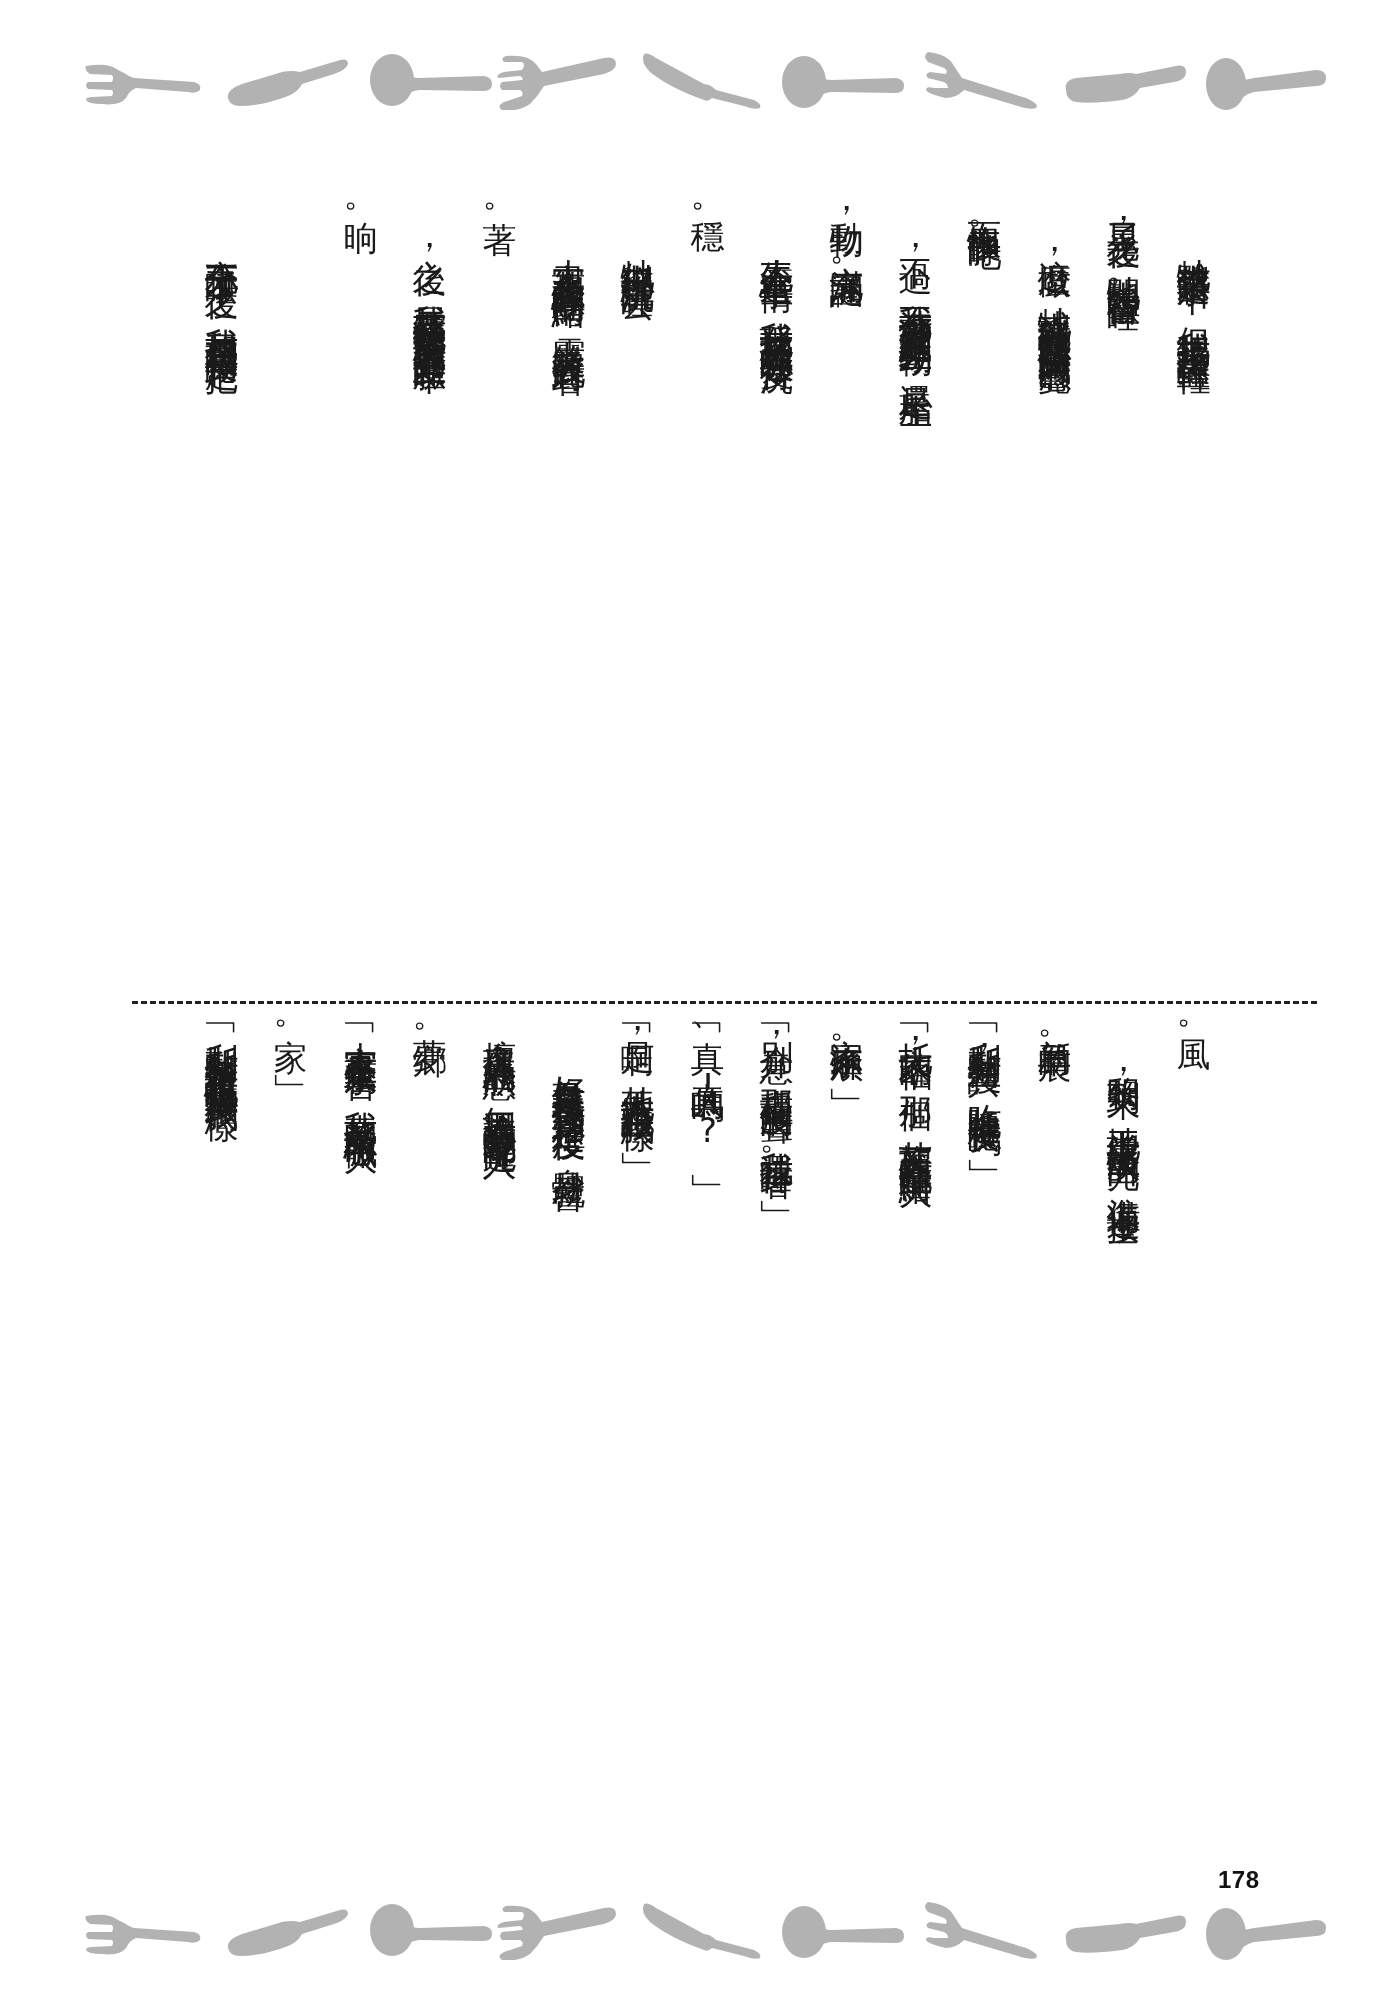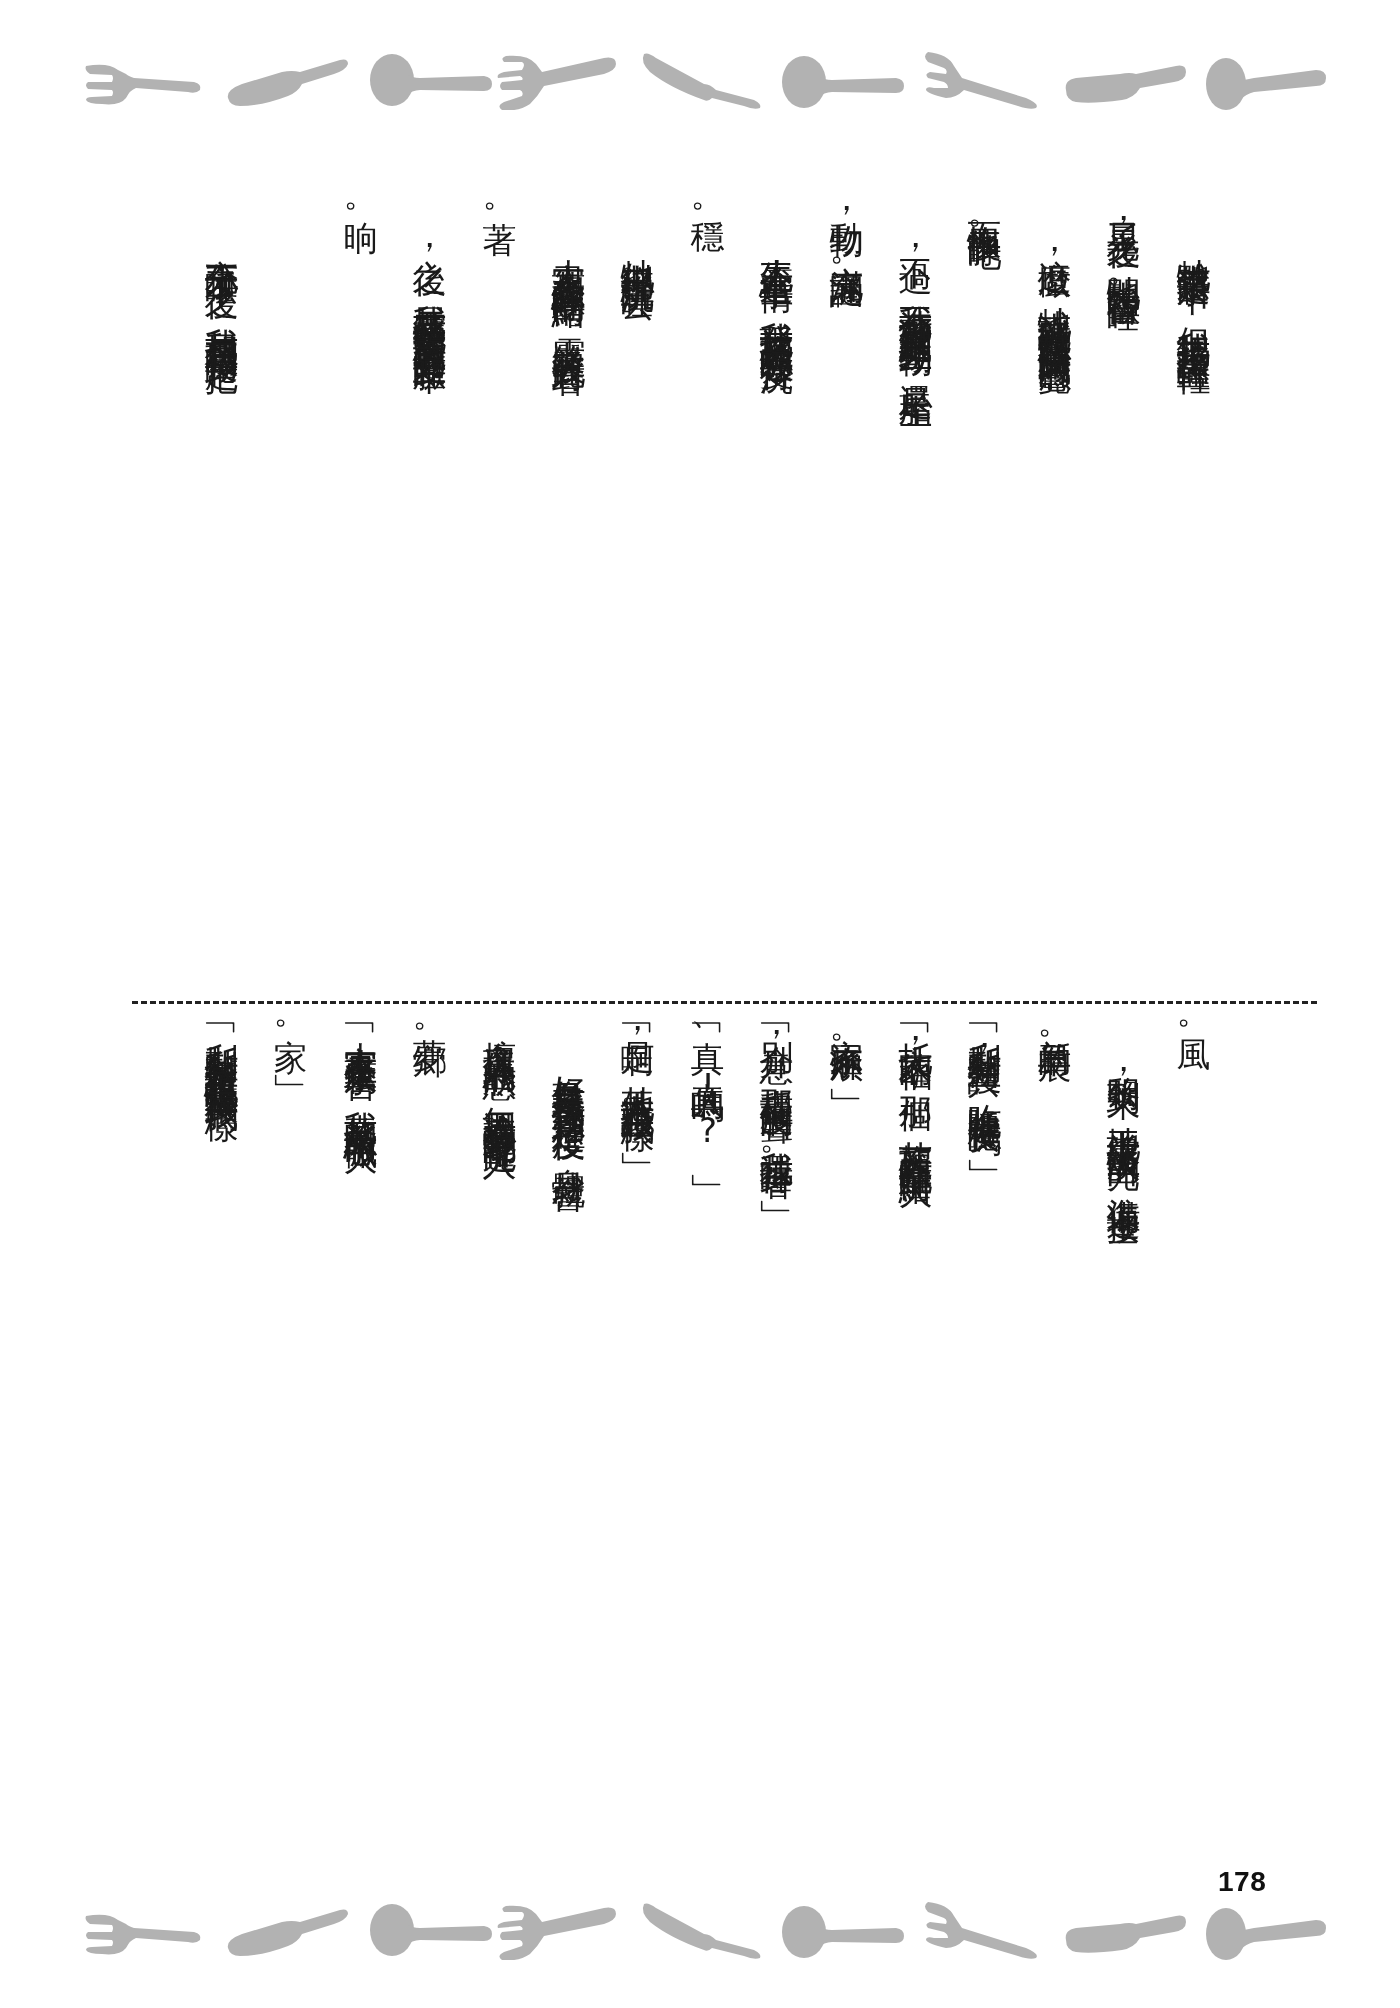--- a/index.html
+++ b/index.html
@@ -21,21 +21,21 @@
     letter-spacing: 3.4px;
     white-space: nowrap;
     font-family: "DejaVu Sans", "Liberation Sans", sans-serif;
   }
   .divider {
     position: absolute; left: 132px; top: 1001px; width: 1185px; height: 0;
     border-top: 3px dashed #222;
   }
   .page-number {
     position: absolute; left: 1218px; top: 1866px;
-    font-size: 28px; font-weight: bold; letter-spacing: 0.5px;
+    font-size: 24px; font-weight: bold; letter-spacing: 0.5px;
     font-family: "Liberation Sans", sans-serif; color: #111;
   }
 </style>
 </head>
 <body>
 
 <div class="utensil-row top">
   <div class="utensil" style="left:78px">
     <svg viewBox="0 0 130 60">
         <path d="M8 16 Q30 12 40 20 L48 24 Q50 26 56 28 L116 32 Q124 34 122 40 Q118 44 110 42 L58 38 Q52 40 48 48 Q42 56 24 54 Q10 54 8 50 Q8 47 14 47 L34 46 Q36 42 34 40 L10 39 Q6 35 10 32 L34 32 Q36 28 34 25 L12 24 Q6 20 8 16 Z"></path>

